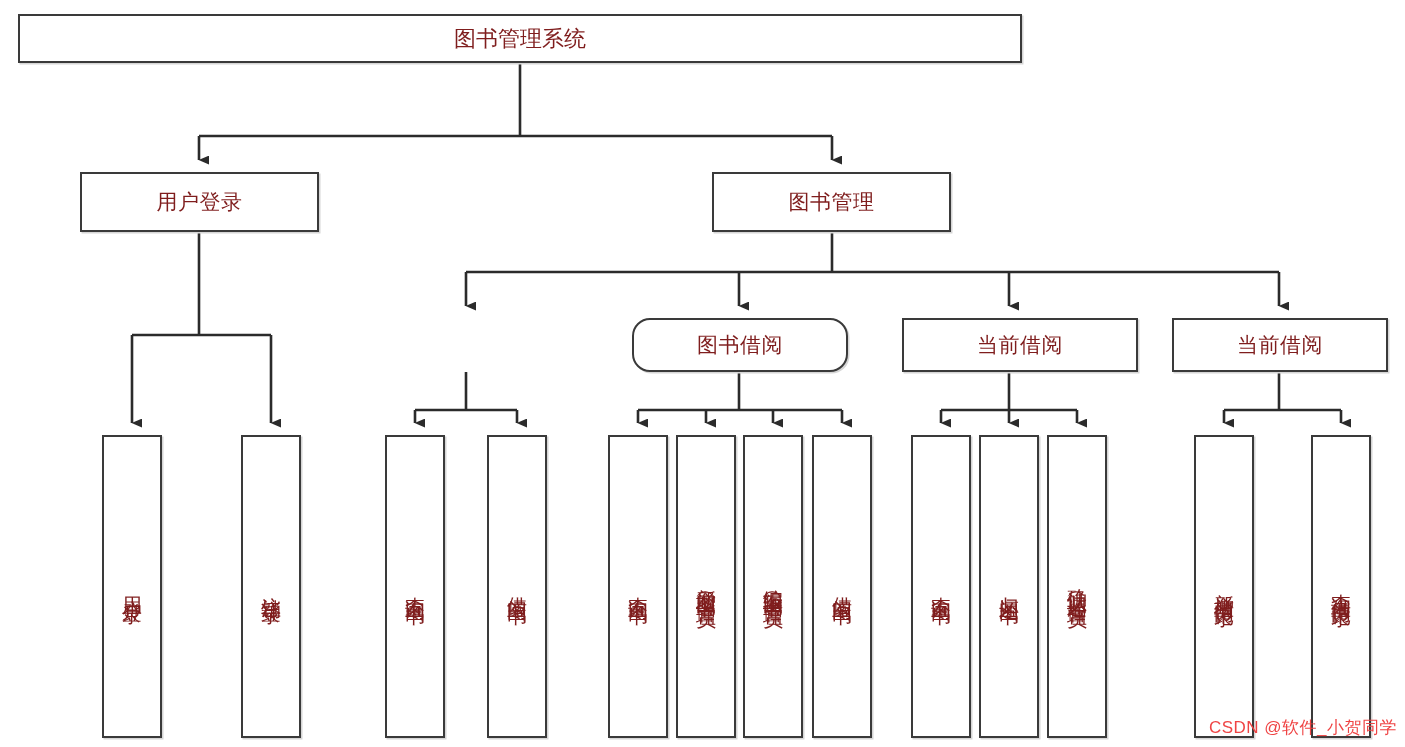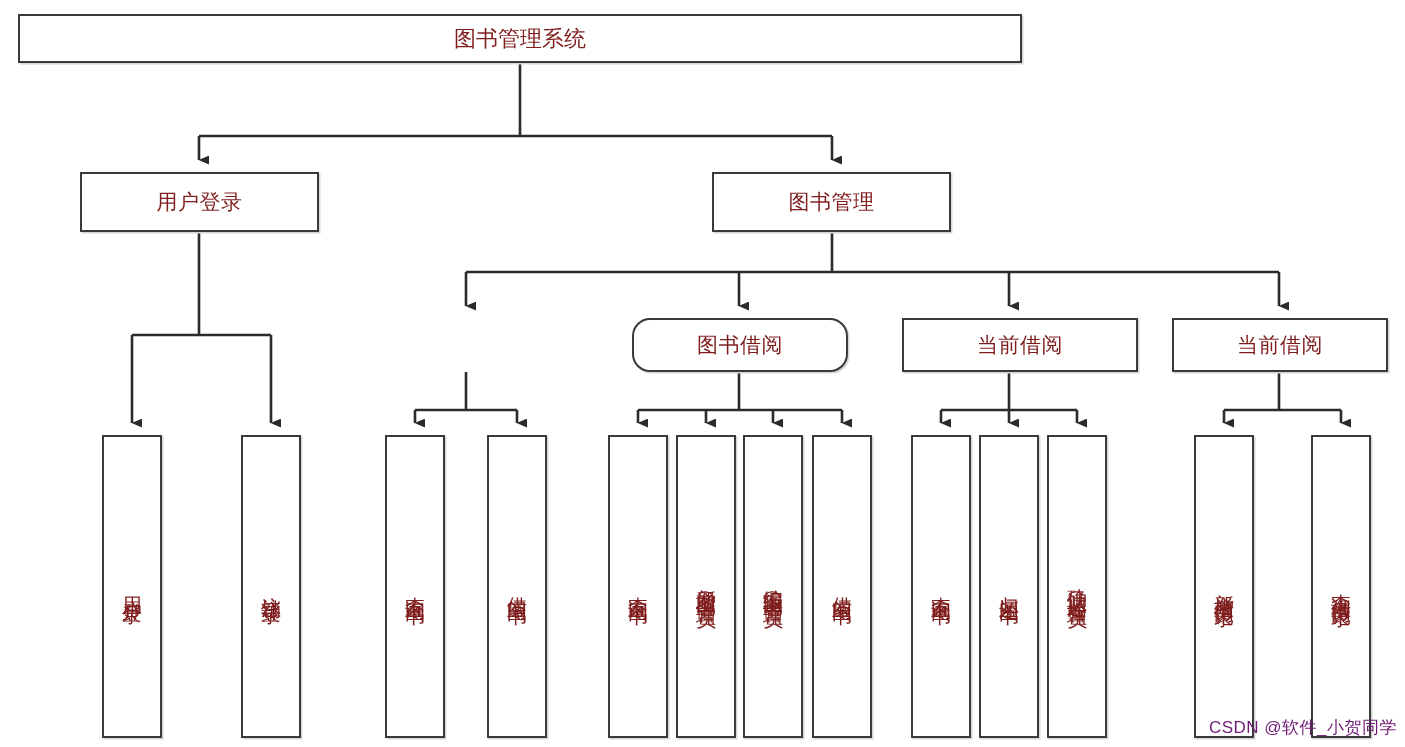--- a/index.html
+++ b/index.html
@@ -57,21 +57,21 @@
   .node.v .vtext {
     writing-mode: vertical-rl;
     text-orientation: upright;
     display: block;
   }
   .watermark {
     position: absolute;
     right: 8px;
     bottom: 8px;
     font-size: 17px;
-    color: #701a75;
+    color: #ef4444;
     letter-spacing: 0.5px;
     z-index: 5;
     white-space: nowrap;
     user-select: none;
   }
 </style>
 </head>
 <body>
 
 <div id="canvas">

